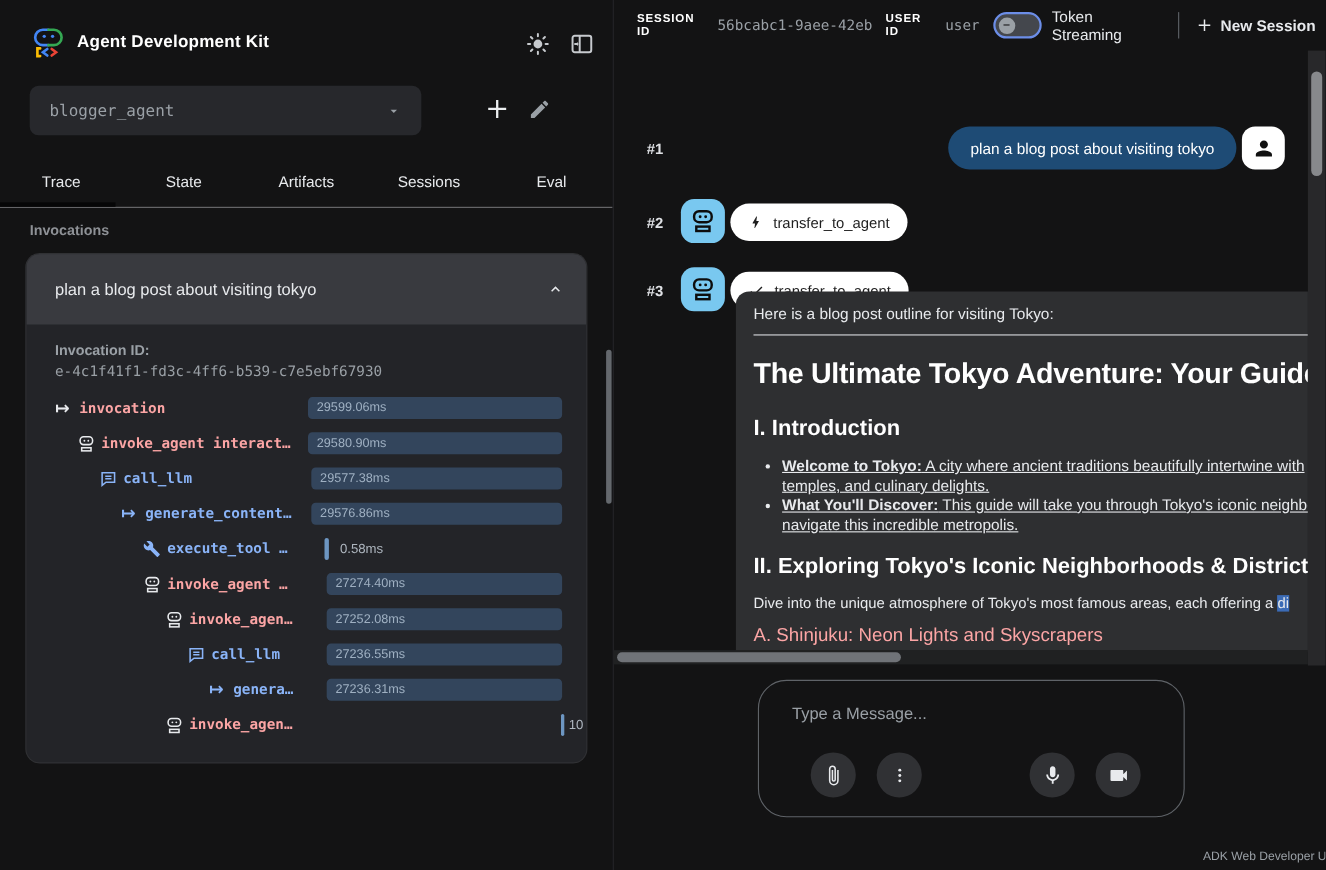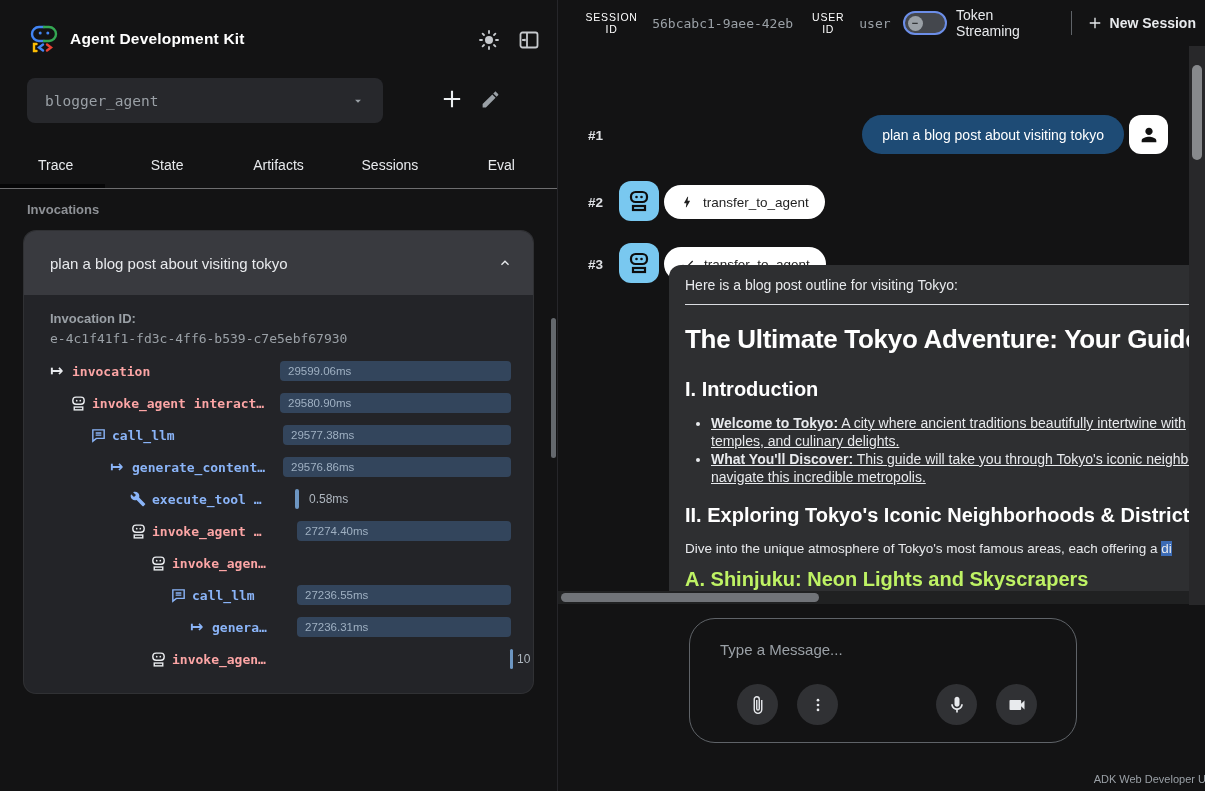--- a/index.html
+++ b/index.html
@@ -48,21 +48,21 @@
   .tbar span { display:block; font-size:11.5px; color:#9fb0c2; line-height:20px; padding-left:8px; white-space:nowrap; }
   .tbar.tick { background:#6d96c2; border-radius:2px; }
   .tms-out { position:absolute; top:9px; font-size:12px; color:#aeb6bf; white-space:nowrap; }
 
   .lp-scrollthumb { position:absolute; left:551px; top:318px; width:5px; height:140px; background:#64686d; border-radius:3px; cursor:grab; }
 
   
   .right { position:absolute; left:557px; top:0; width:648px; height:791px; background:#131314; border-left:1px solid #26262a; }
 
   .session-bar { position:absolute; left:0; top:0; width:648px; height:46px; display:flex; align-items:center; padding:0 10px 0 21px; }
-  .sb-label { font-size:10.5px; font-weight:normal; letter-spacing:.8px; color:#fff;text-align:center; }
+  .sb-label { font-size:10.5px; font-weight:bold; letter-spacing:.8px; color:#fff; }
   .sb-value { font-size:13px; color:#9aa0a6; margin:0 12px 0 8px; white-space:nowrap; }
   .switch { width:46px; height:24px; border-radius:13px; background:#44474d; border:2px solid #6c8ee8; display:flex; align-items:center; padding:0 3px; cursor:pointer; margin-right:9px; }
   .switch .knob { width:15px; height:15px; border-radius:50%; background:#9aa0a6; color:#2f3033; font-size:11px; font-weight:bold; display:flex; align-items:center; justify-content:center; line-height:1; }
   .sb-token { font-size:14px; color:#e8eaed; }
   .sb-divider { width:1px; height:24px; background:#5f6368; margin:0 14px; }
   .new-session { display:flex; align-items:center; gap:6px; background:none; border:none; color:#e8eaed; font-size:14px; cursor:pointer; white-space:nowrap;font-weight:bold; }
 
   .chat { position:absolute; left:0; top:46px; width:648px; height:559px; }
 
   .msg-index { position:absolute; left:30px; font-size:13.5px; font-weight:bold; color:#dfe1e5; }
@@ -78,21 +78,21 @@
   .oc-intro { font-size:14px; color:#e8eaed; white-space:nowrap; }
   .oc-hr { margin-top:11px; border:none; border-top:1px solid #dadce0; width:504px; }
   .oc-h1 { margin-top:19px; font-size:26px; font-weight:bold; letter-spacing:-.3px; white-space:nowrap; color:#fff; }
   .oc-h2 { margin-top:23px; font-size:20px; font-weight:bold; white-space:nowrap; color:#fff; }
   .oc-ul { margin:13px 0 0 26px; list-style:disc; }
   .oc-ul li { font-size:14px; line-height:18px; color:#e8eaed; white-space:nowrap;text-decoration:underline; }
   .oc-ul li + li { margin-top:0; }
   .oc-h2b { margin-top:18px; font-size:20px; font-weight:bold; white-space:nowrap; color:#fff; }
   .oc-p { margin-top:14px; font-size:13.5px; color:#e8eaed; white-space:nowrap; }
   .oc-p .hl { background:#3b6bb5; }
-  .oc-h3 { margin-top:12px; font-size:20px; font-weight:bold; white-space:nowrap; color:#bef264; }
+  .oc-h3 { margin-top:12px; font-size:17px; font-weight:normal; white-space:nowrap; color:#fca5a5; }
 
   .v-scroll { position:absolute; left:631px; top:0; width:17px; height:559px; background:#28282a; cursor:pointer; }
   .v-thumb { position:absolute; left:3px; top:19px; width:10px; height:95px; background:#87898c; border-radius:5px; cursor:grab; }
   .h-scroll { position:absolute; left:0; top:545px; width:631px; height:13px; background:#202122; cursor:pointer; }
   .h-thumb { position:absolute; left:3px; top:2px; width:258px; height:9px; background:#707378; border-radius:5px; cursor:grab; }
 
   .composer { position:absolute; left:131px; top:618px; width:388px; height:125px; border:1px solid #5f6368; border-radius:26px; }
   .composer-input { position:absolute; left:30px; top:22px; width:320px; background:none; border:none; outline:none; color:#e8eaed; font-size:15px; font-family:"Liberation Sans",sans-serif; }
   .composer-input::placeholder { color:#9aa0a6; }
   .cbtn { position:absolute; top:65px; width:41px; height:41px; border-radius:50%; background:#303134; border:none; color:#e8eaed; cursor:pointer; display:flex; align-items:center; justify-content:center; }
@@ -258,20 +258,23 @@
         <div class="trow">
           <span class="ticon" style="left:126px">
             <svg width="17" height="17" viewBox="0 0 24 24" fill="none" stroke="currentColor" stroke-width="2">
                 <rect x="4" y="3" width="16" height="10" rx="4.5"></rect>
                 <circle cx="9.5" cy="8" r="1.2" fill="currentColor" stroke="none"></circle>
                 <circle cx="14.5" cy="8" r="1.2" fill="currentColor" stroke="none"></circle>
                 <rect x="6" y="17" width="12" height="4"></rect>
               </svg>
           </span>
           <span class="tlabel" style="left:148px">invoke_agen…</span>
+          <div class="tbar" style="left:273px;width:214px">
+              <span>27252.08ms</span>
+            </div>
         </div>
 
         <div class="trow">
           <span class="ticon blue" style="left:146px">
             <svg width="17" height="17" viewBox="0 0 24 24" fill="none" stroke="currentColor" stroke-width="2">
                 <path d="M4 4h16v12H9l-5 4z"></path>
                 <path d="M8 8.5h8M8 11.5h8"></path>
               </svg>
           </span>
           <span class="tlabel blue" style="left:168px">call_llm</span>

